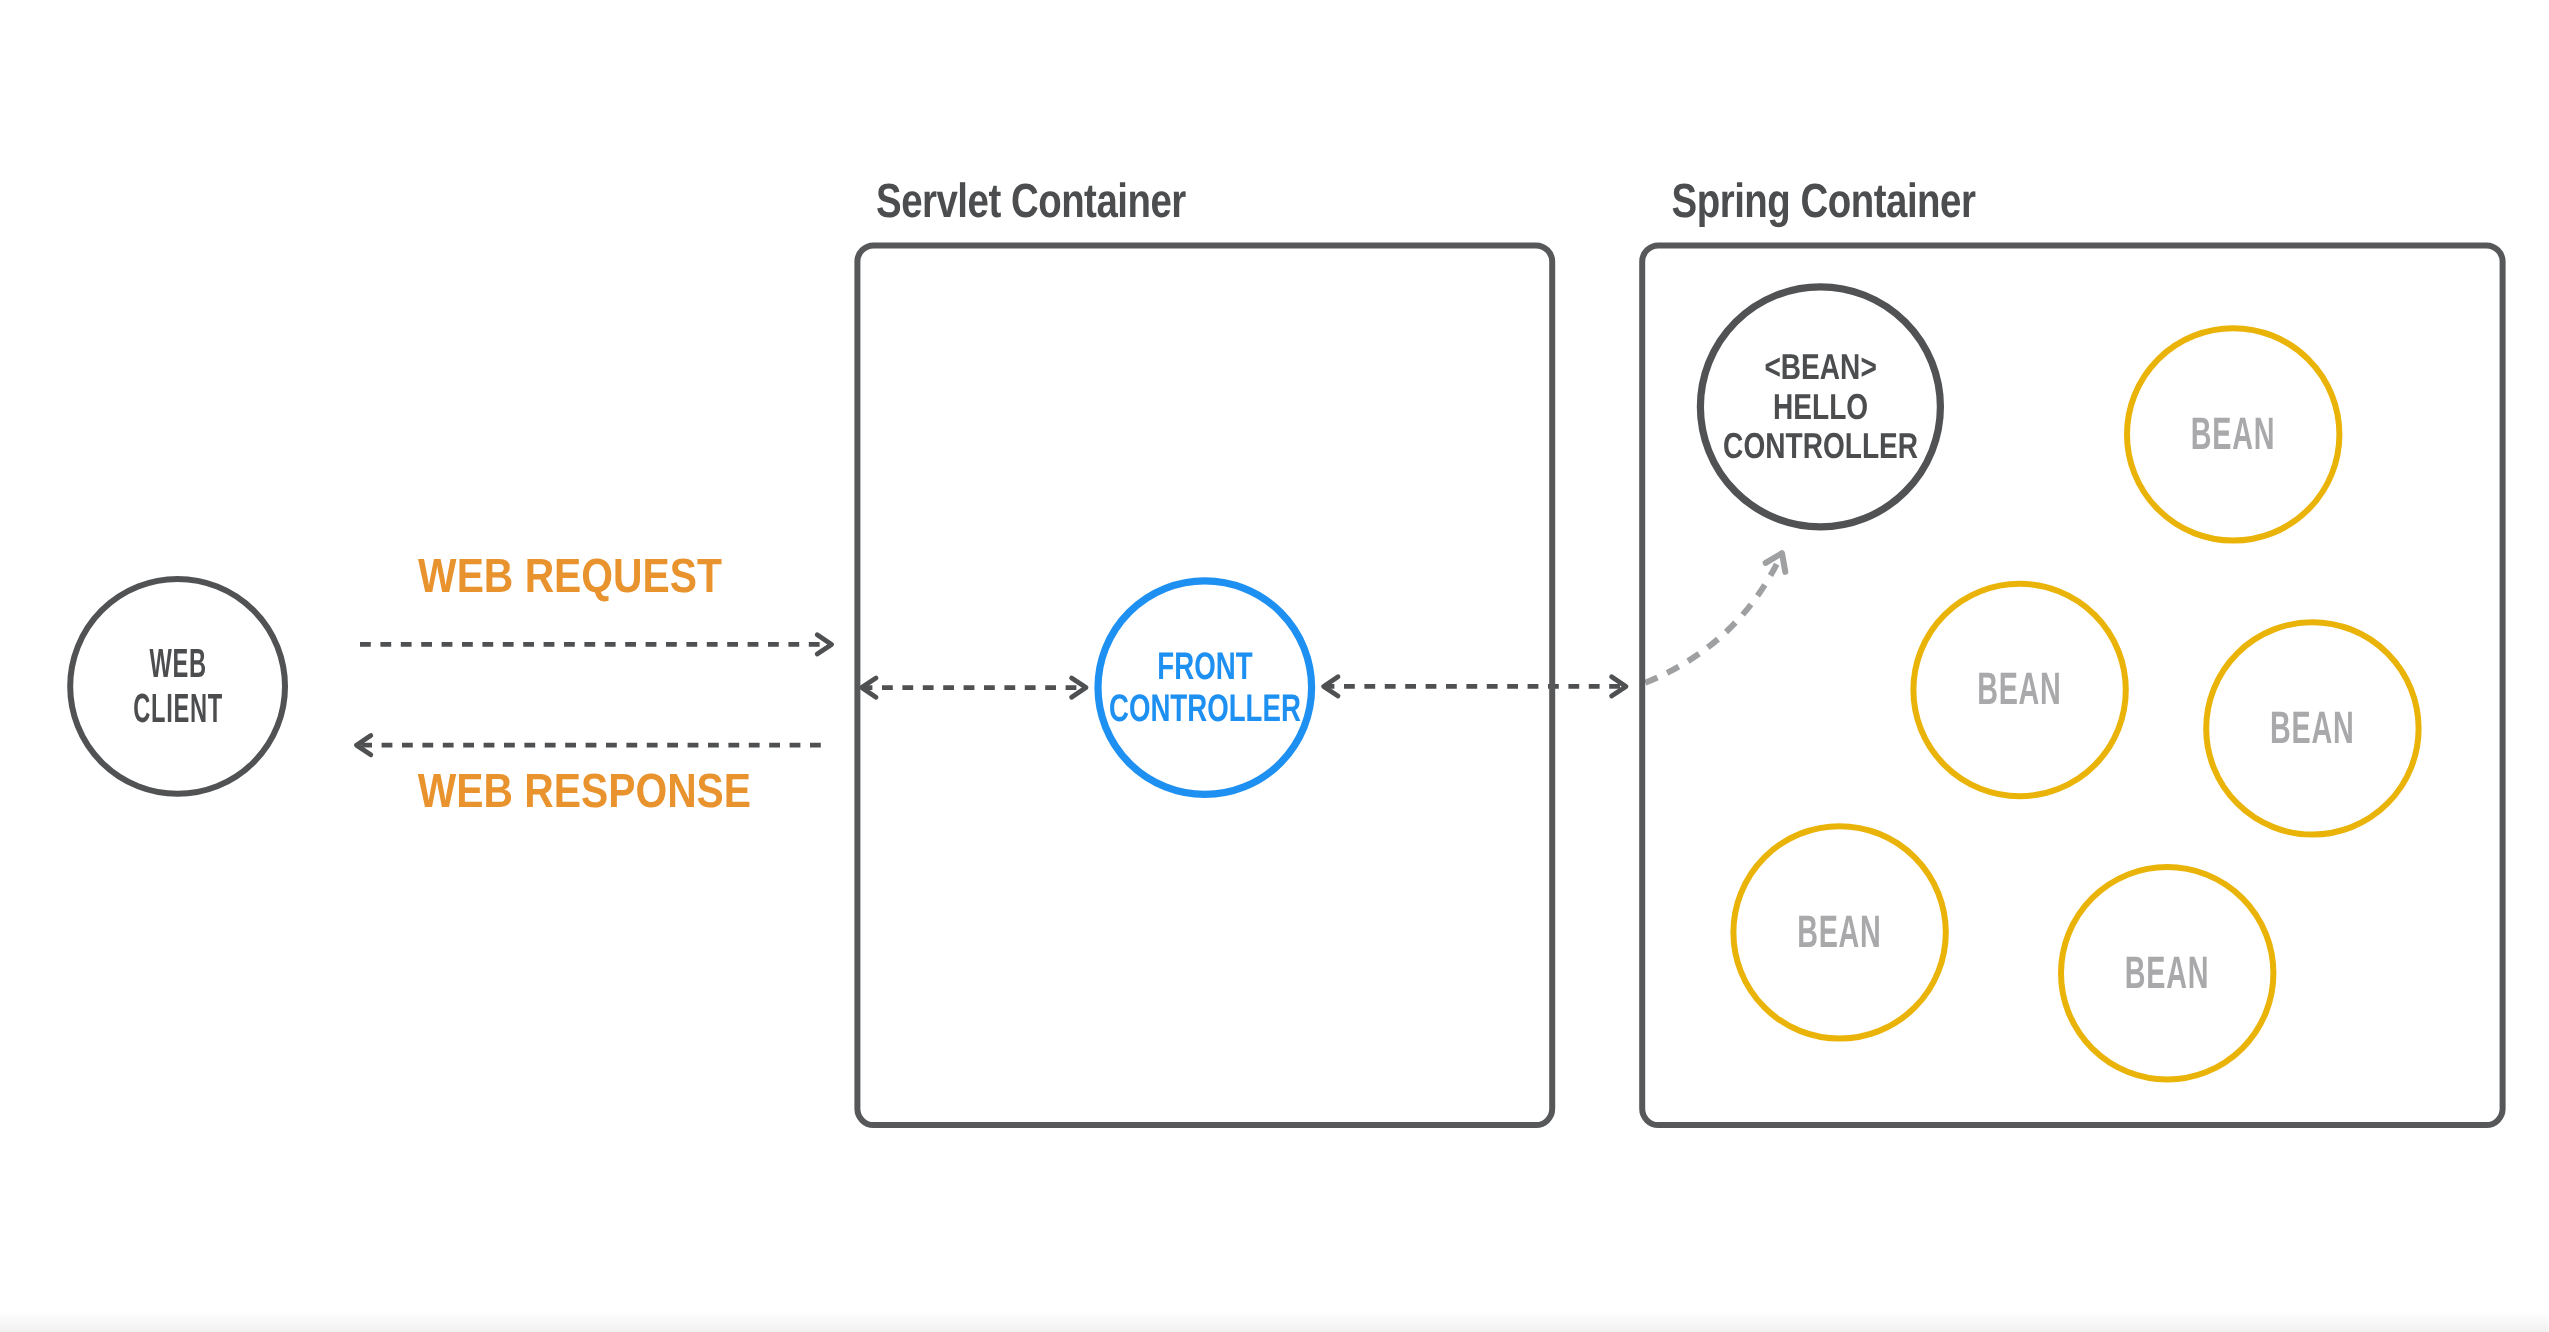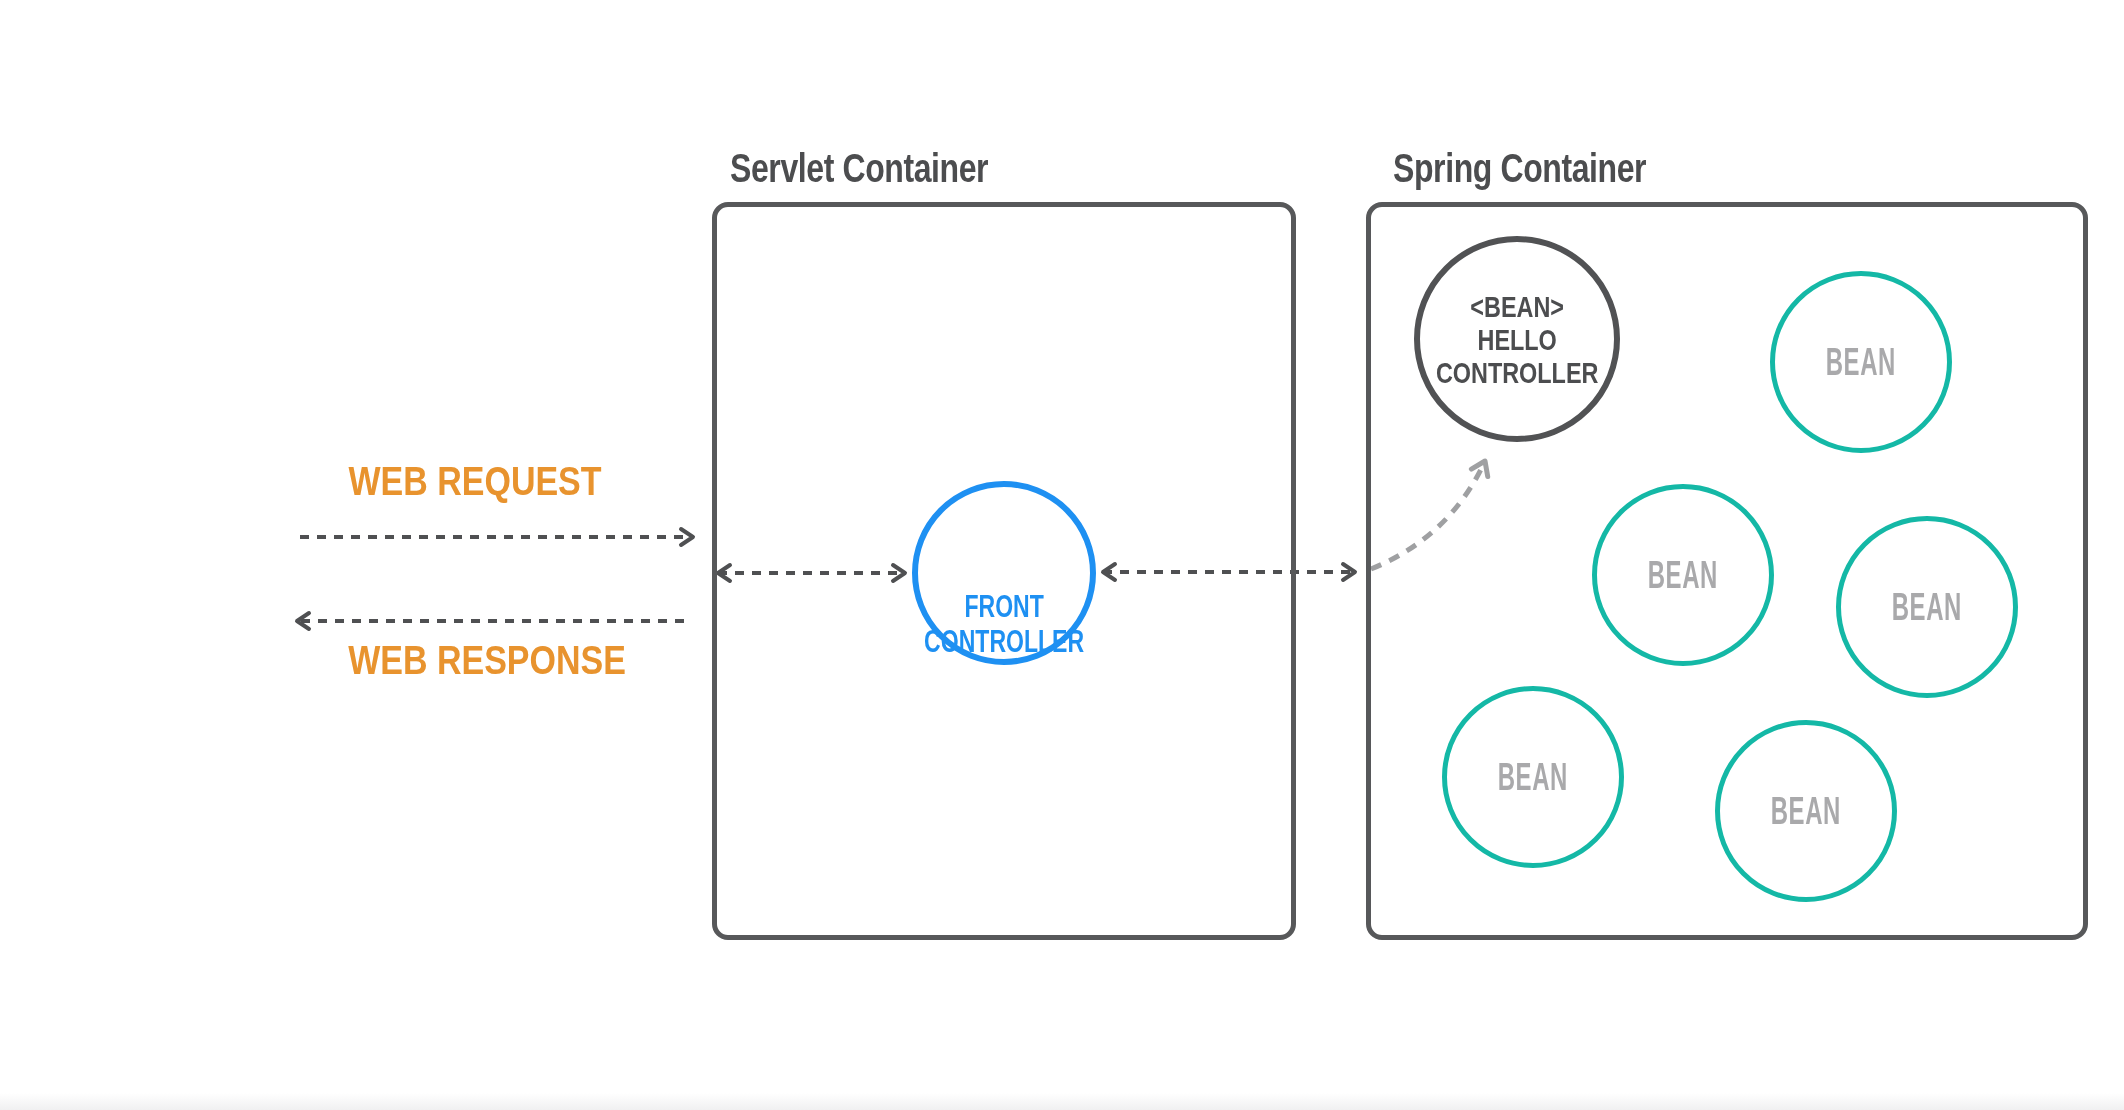--- a/index.html
+++ b/index.html
@@ -13,27 +13,27 @@
     position:absolute; border-radius:50%; background:#ffffff;
     display:flex; align-items:center; justify-content:center; box-sizing:border-box;
   }
   .clabel {
     white-space:pre-line; text-align:center; font-weight:bold;
   }
 
   .web-client { left:56px; top:480px; width:184px; height:184px; border:5px solid #515254; }
   .web-client .clabel { font-size:34px; line-height:38px; color:#4C4D4F; transform:scaleX(0.58); letter-spacing:1px; }
 
-  .front-controller { left:912px; top:481px; width:184px; height:184px; border:6px solid #1E90F2;align-items:flex-end; }
+  .front-controller { left:912px; top:481px; width:184px; height:184px; border:6px solid #1E90F2; }
   .front-controller .clabel { font-size:32px; line-height:35px; color:#1E90F2; transform:scaleX(0.72); }
 
   .hello-bean { left:1414px; top:236px; width:206px; height:206px; border:6px solid #515254; }
   .hello-bean .clabel { font-size:30px; line-height:33px; color:#4C4D4F; transform:scaleX(0.78); }
 
-  .bean { width:182px; height:182px; border:5px solid #14b8a6; }
+  .bean { width:182px; height:182px; border:5px solid #eab308; }
   .bean .clabel { font-size:38px; color:#A9A9AB; transform:scaleX(0.63); letter-spacing:1px; }
   .bean1 { left:1770px; top:271px; }
   .bean2 { left:1592px; top:484px; }
   .bean3 { left:1836px; top:516px; }
   .bean4 { left:1442px; top:686px; }
   .bean5 { left:1715px; top:720px; }
 
   .container-box {
     position:absolute; border:5px solid #57585A; border-radius:16px;
     box-sizing:border-box; background:transparent;
@@ -79,20 +79,24 @@
 
     <line x1="684" y1="621" x2="297" y2="621" stroke="#4F5052" stroke-width="4" stroke-dasharray="9 8" marker-end="url(#ah-dark)"></line>
 
     <line x1="718" y1="573" x2="905" y2="573" stroke="#4F5052" stroke-width="4" stroke-dasharray="9 8" marker-start="url(#ah-dark)" marker-end="url(#ah-dark)"></line>
 
     <line x1="1103" y1="572" x2="1355" y2="572" stroke="#4F5052" stroke-width="4" stroke-dasharray="9 8" marker-start="url(#ah-dark)" marker-end="url(#ah-dark)"></line>
 
     <path d="M 1371,569 Q 1450,537 1485,461" fill="none" stroke="#9FA0A2" stroke-width="5" stroke-dasharray="11 9" marker-end="url(#ah-light)"></path>
   </svg>
 
+  <div class="circle web-client">
+    <div class="clabel">WEB
+CLIENT</div>
+  </div>
 
   <div class="flow-label request-label">WEB REQUEST</div>
   <div class="flow-label response-label">WEB RESPONSE</div>
 
   <div class="container-title servlet-title">Servlet Container</div>
   <div class="container-box servlet-box"></div>
 
   <div class="circle front-controller">
     <div class="clabel">FRONT
 CONTROLLER</div>

